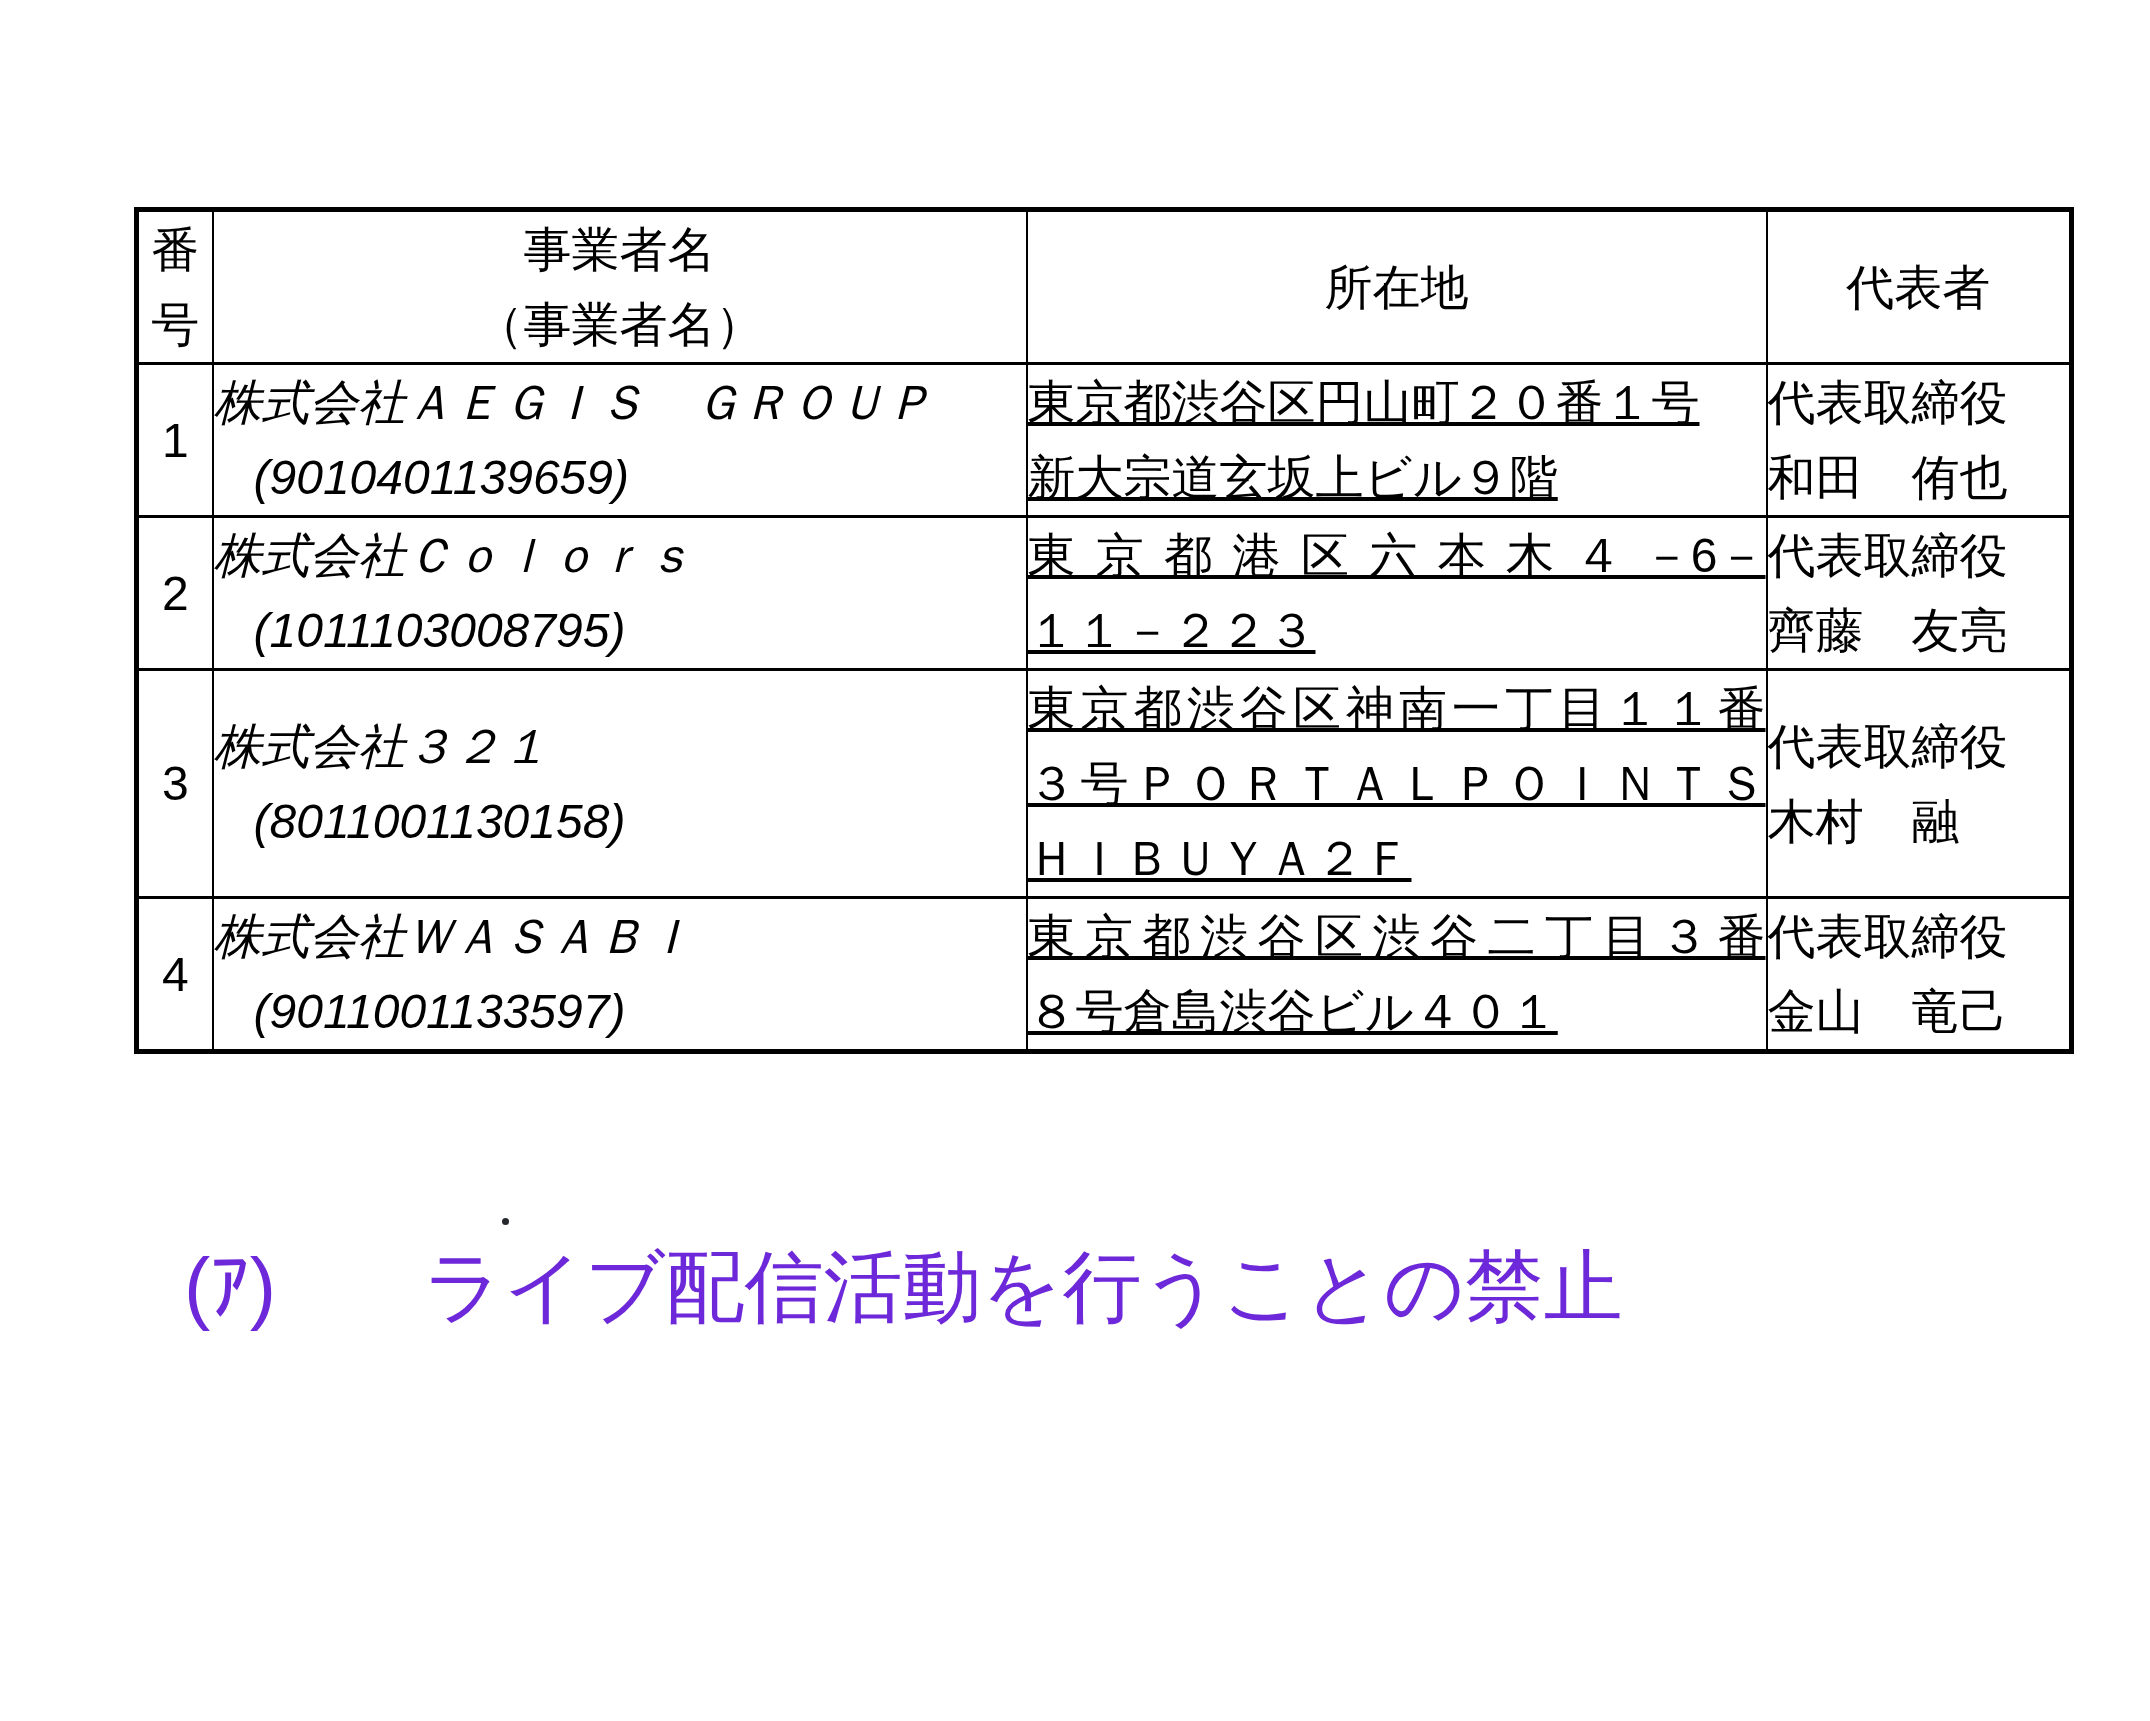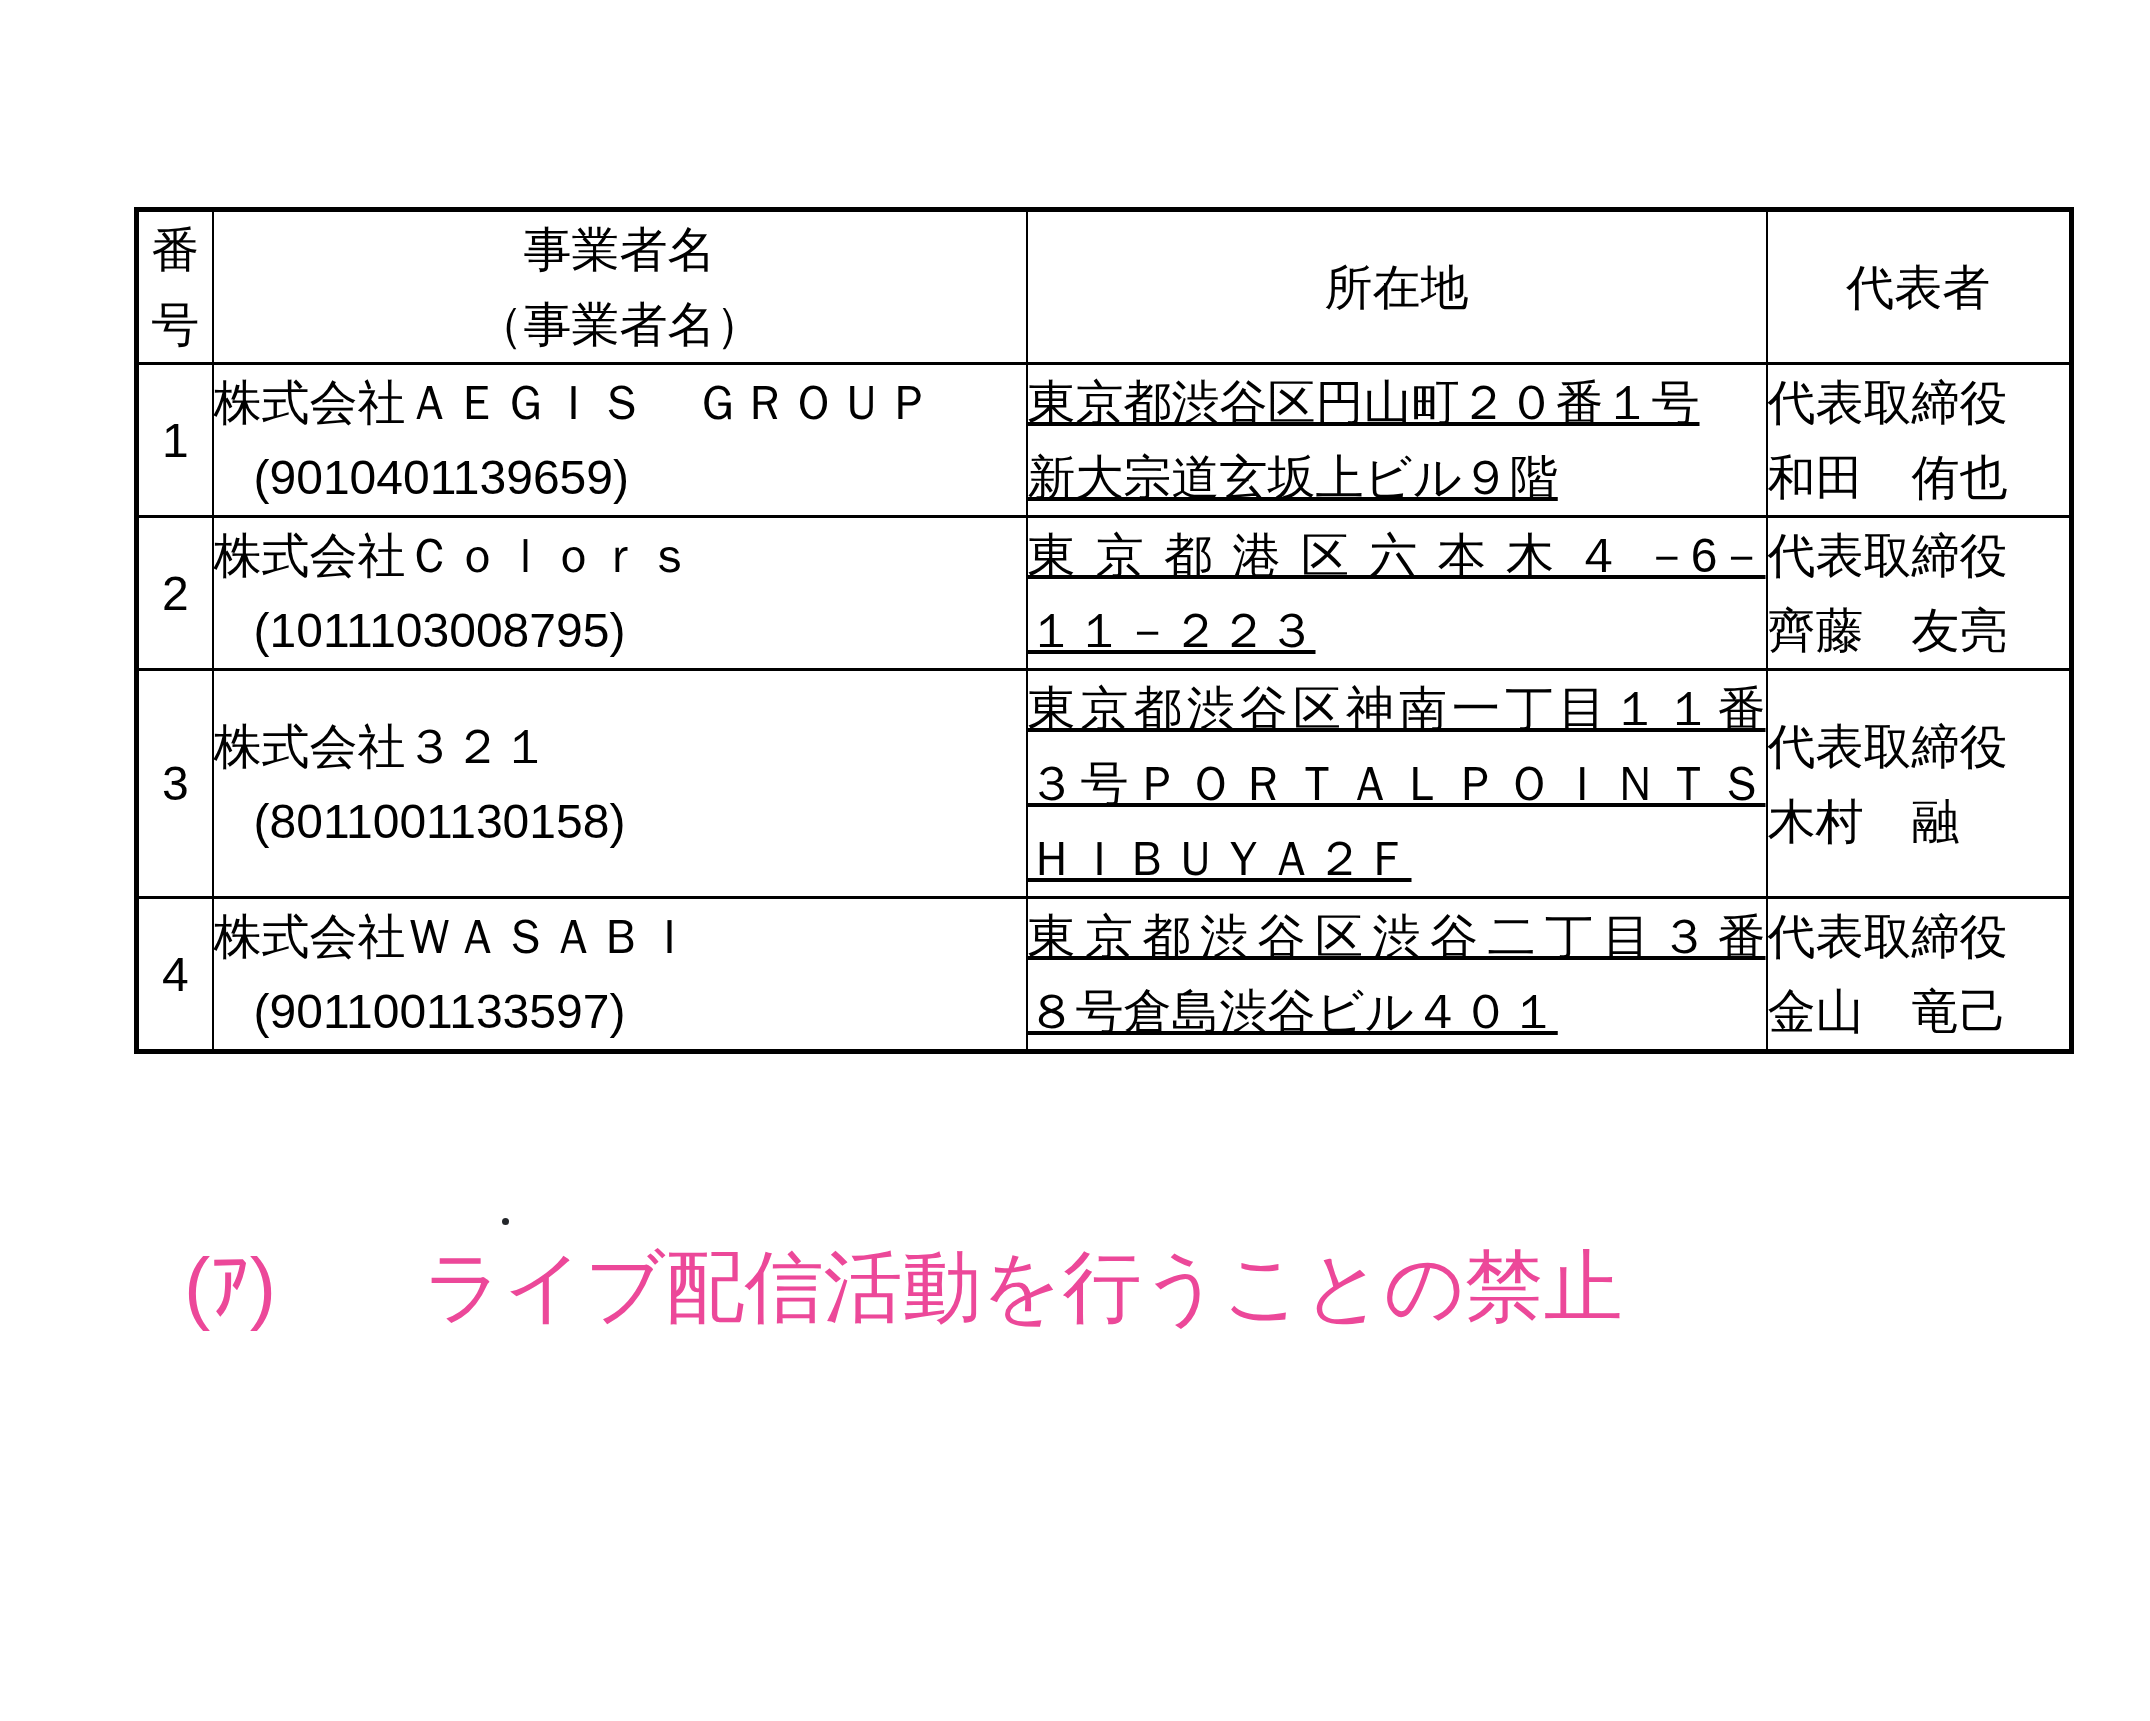--- a/index.html
+++ b/index.html
@@ -36,35 +36,35 @@
     font-weight:normal;
     overflow:hidden;
   }
   tr.hrow  {height:150px;}
   tr.r1    {height:153px;}
   tr.r2    {height:149px;}
   tr.r3    {height:221px;}
   tr.r4    {height:142px;}
   th.hcell{text-align:center;}
   td.numcell{text-align:center;}
-  td.namecell{padding-left:23.6px;padding-right:9.5px;}
+  td.namecell{padding-left:23.6px;padding-right:9.5px;font-style:italic;}
   .corp-line{padding-left:40px;}
   td.addrcell{padding-left:11.6px;padding-right:13.7px;text-decoration:underline;}
   .line--fill{text-align:justify;text-align-last:justify;}
   td.repcell{padding-left:14.7px;padding-right:7.4px;}
   .cellline{white-space:nowrap;}
 
   
   .notes{
     position:absolute;
     left:184px;top:1233px;
     width:1917px;
     font-size:79px;
     line-height:108px;
-    color:#ec4899;
+    color:#6d28d9;
     white-space:nowrap;
   }
   .note-line{white-space:nowrap;}
   .note-marker{display:inline-block;width:239px;}
   .stray-dot{
     position:absolute;
     left:502px;top:1218px;
     width:7.4px;height:7.4px;
     border-radius:50%;
     background:#24272b;

